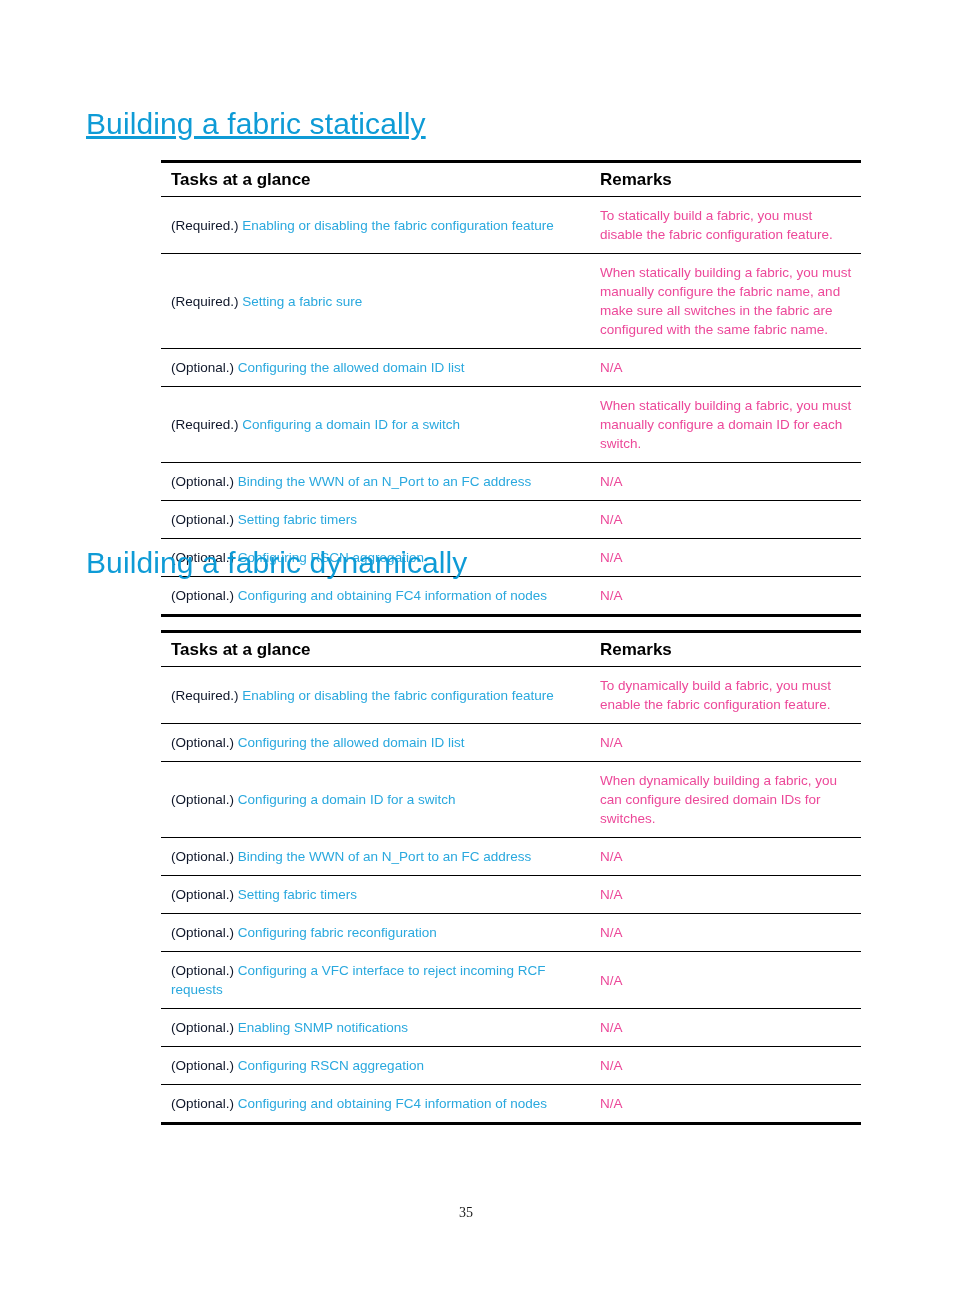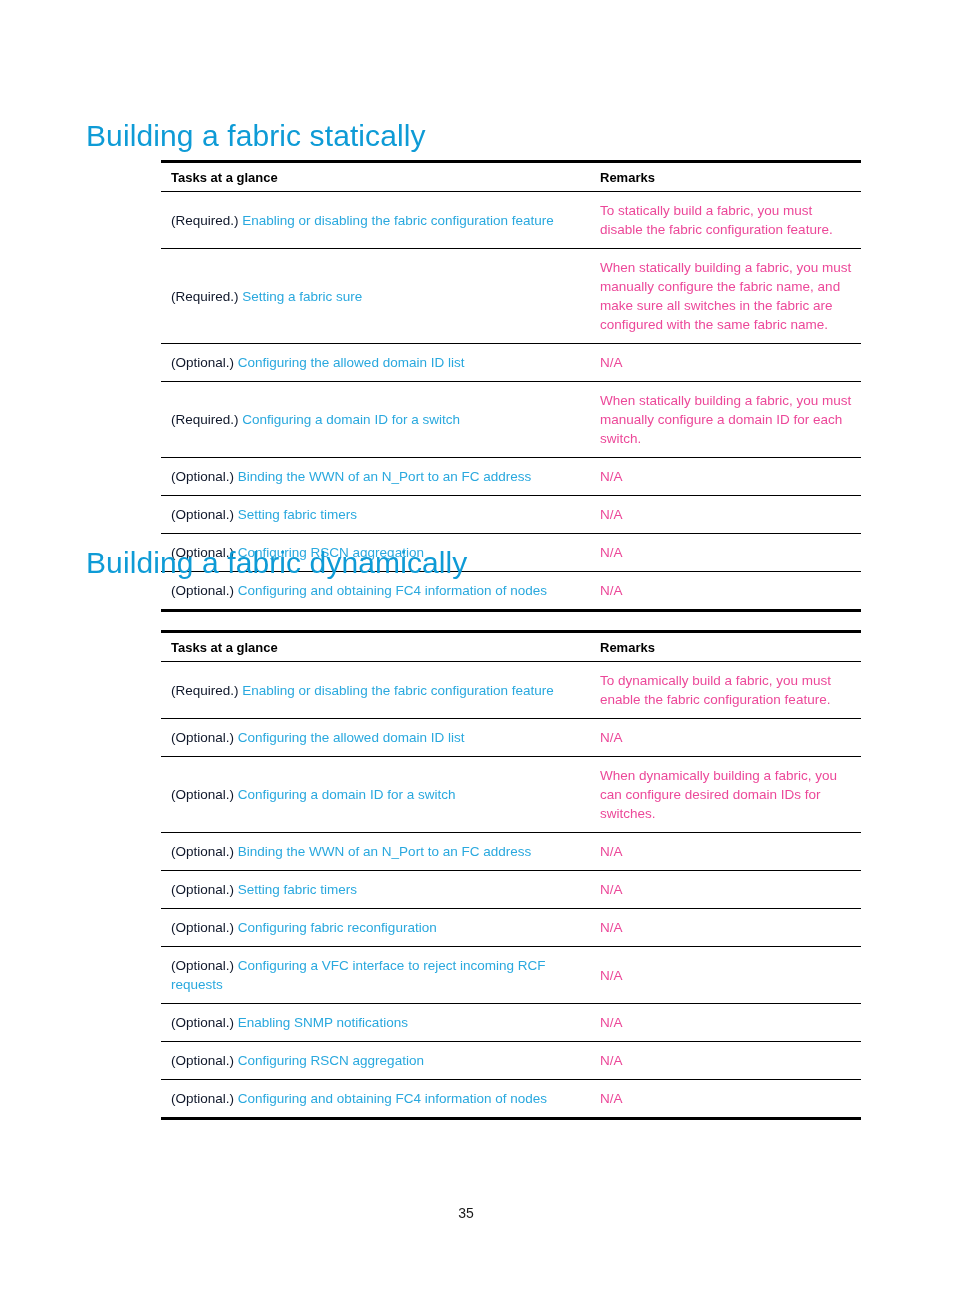--- a/index.html
+++ b/index.html
@@ -25,38 +25,38 @@
     left: 86px;
     margin: 0;
     font-family: "Liberation Sans", sans-serif;
     font-weight: 400;
     font-size: 30px;
     line-height: 36px;
     letter-spacing: 0.1px;
     color: #0e9bd6;
     white-space: nowrap;
   }
-  h1.heading-static { top: 118px; }
+  h1.heading-static { top: 106px; text-decoration: underline; }
   h1.heading-dynamic { top: 545px; }
 
   table.tasks-table {
     position: absolute;
     left: 161px;
     width: 700px;
     border-collapse: collapse;
     table-layout: fixed;
     font-size: 13.5px;
   }
   table.table-static { top: 160px; }
   table.table-dynamic { top: 630px; }
 
   table.tasks-table thead th {
     text-align: left;
     font-weight: bold;
-    font-size: 13px;
+    font-size: 17px;
     color: #000;
     padding: 7px 0 6px 10px;
     border-top: 3.5px solid #000;
     border-bottom: 1.4px solid #000;
     vertical-align: bottom;
   }
   table.tasks-table thead th.col-remarks {
     padding-left: 12px;
   }
   table.tasks-table tbody td {
@@ -89,21 +89,21 @@
   }
 
   .page-number {
     position: absolute;
     top: 1205px;
     left: 0;
     width: 932px;
     text-align: center;
     font-size: 14px;
     color: #1a1a1a;
-    font-family: Liberation Sans, sans-serif;
+    font-family: Liberation Serif, serif;
   }
 </style>
 </head>
 <body>
 
 <div class="page">
 
   <h1 class="section-heading heading-static">Building a fabric statically</h1>
 
   <table class="tasks-table table-static">

